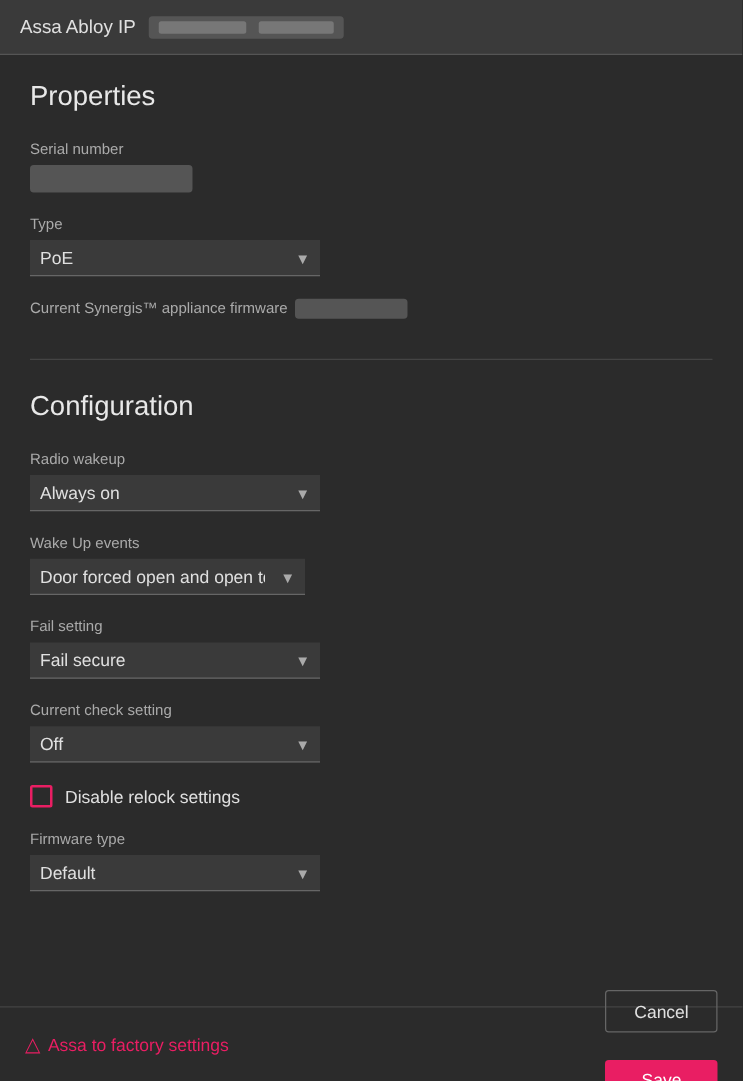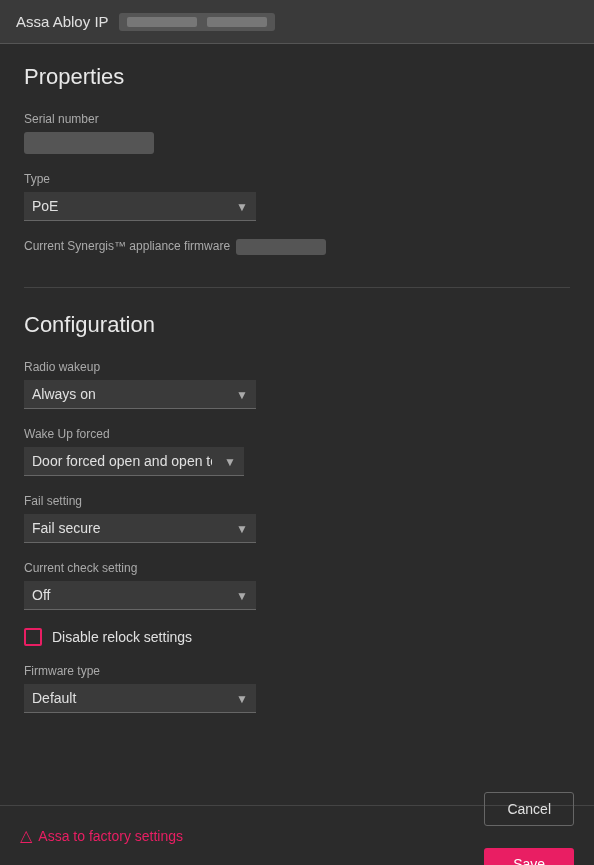--- a/index.html
+++ b/index.html
@@ -227,21 +227,21 @@
       <div class="select-wrapper">
         <select class="select-control">
           <option>Always on</option>
           <option>Off</option>
         </select>
         <span class="select-arrow">▼</span>
       </div>
     </div>
 
     <div class="field-group">
-      <div class="field-label">Wake Up forced</div>
+      <div class="field-label">Wake Up events</div>
       <div class="select-wrapper">
         <select class="select-control" style="width:220px;">
           <option>Door forced open and open tot</option>
         </select>
         <span class="select-arrow">▼</span>
       </div>
     </div>
 
     <div class="field-group">
       <div class="field-label">Fail setting</div>

